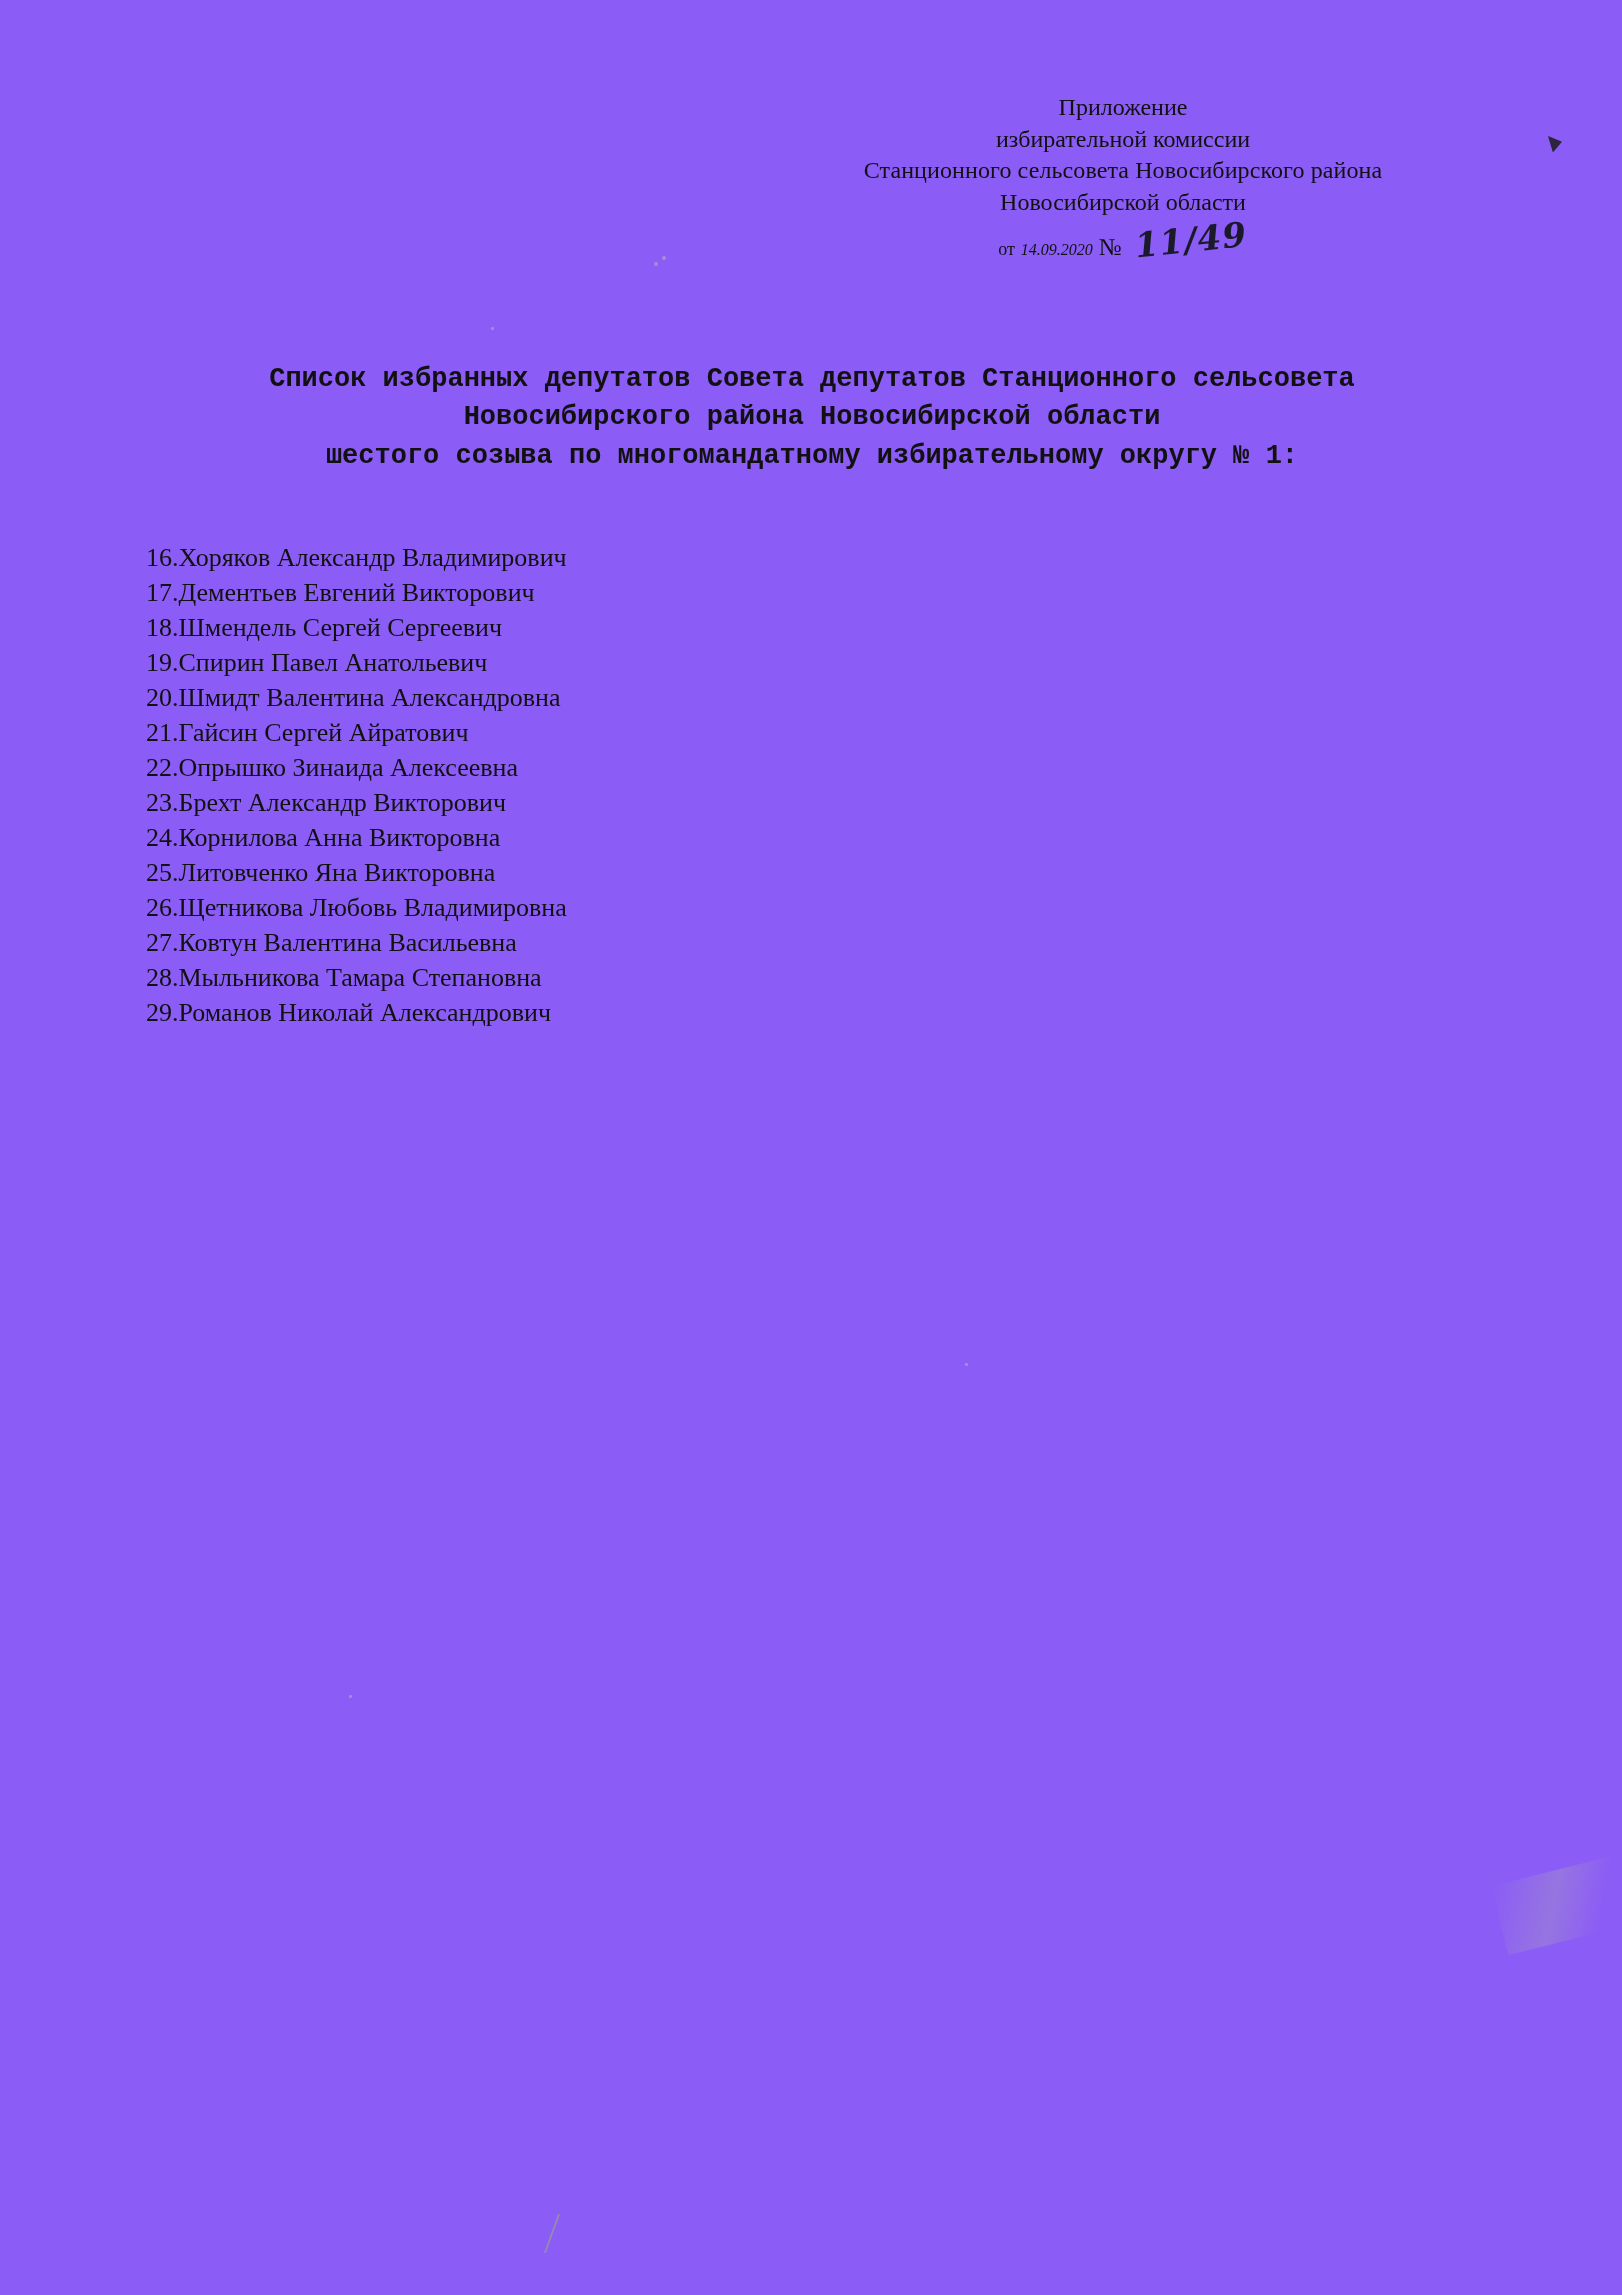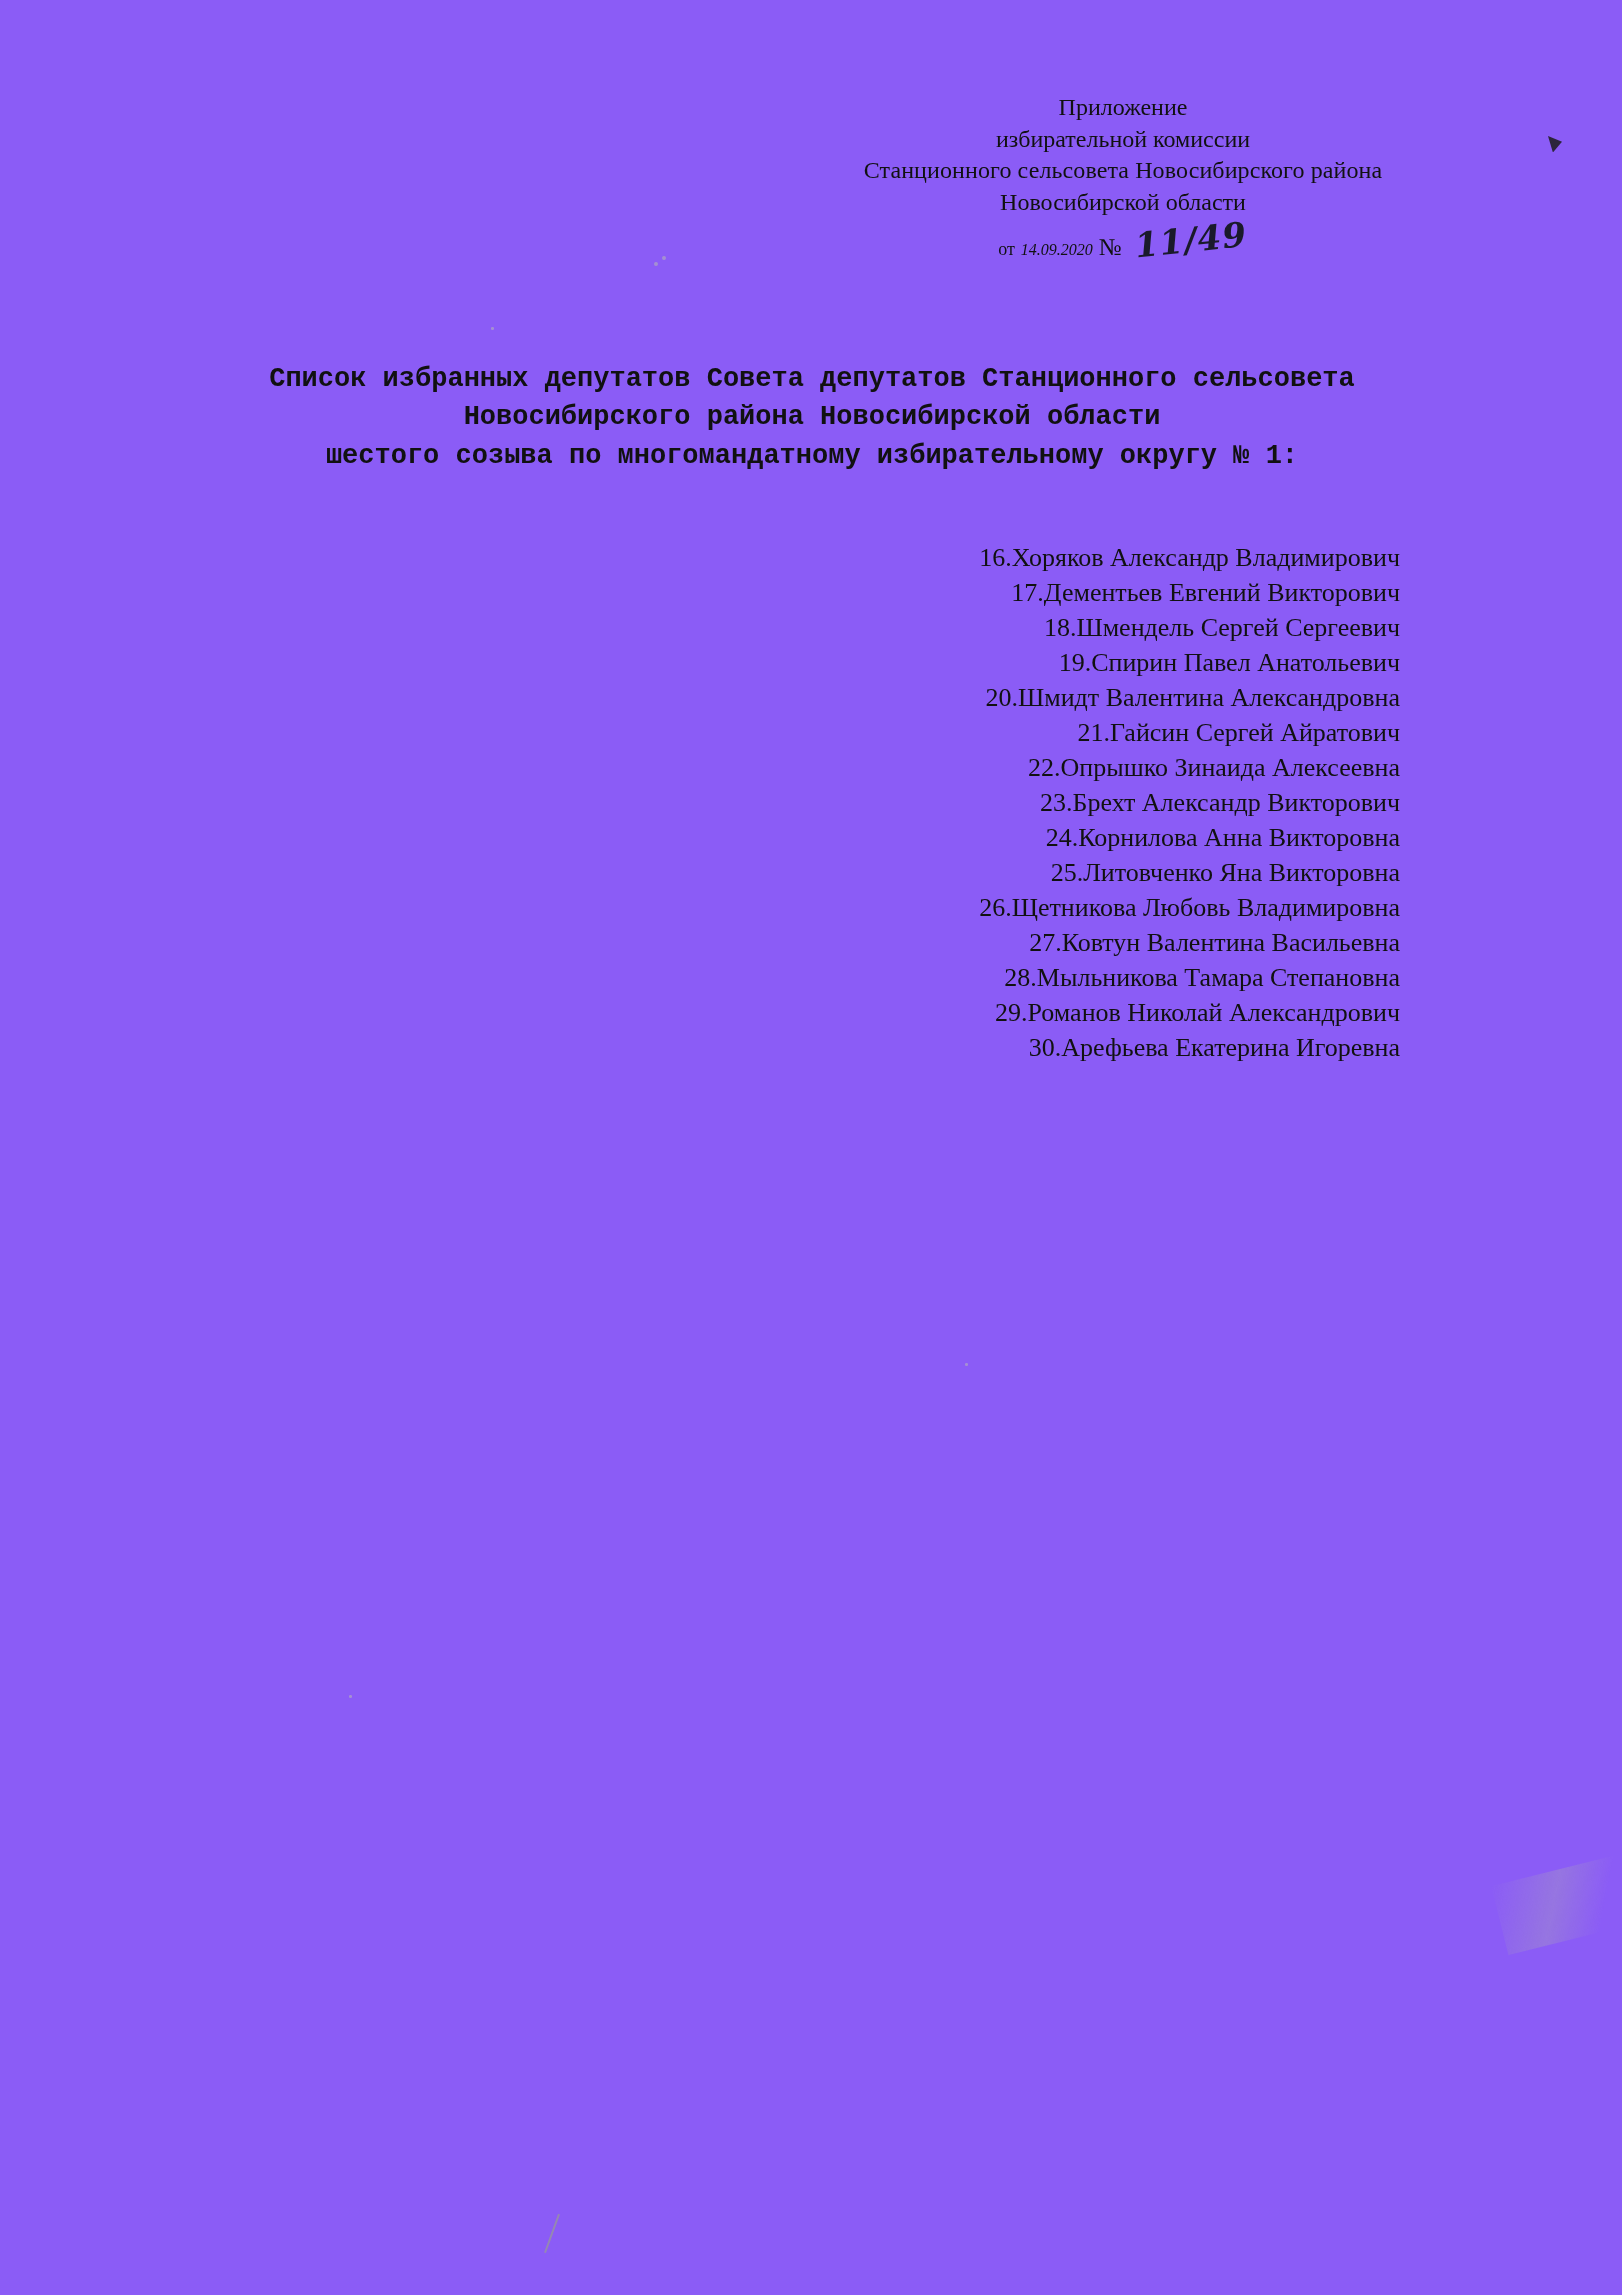--- a/index.html
+++ b/index.html
@@ -85,21 +85,20 @@
     left: 146px;
     width: 1254px;
     font-size: 26px;
     line-height: 1.0;
   }
   .list-item {
     display: block;
     white-space: nowrap;
     height: 35px;
     line-height: 35px;
-    text-align: right;
   }
   .list-item .num {
     display: inline-block;
   }
   .list-item .name {
     display: inline-block;
   }
 
   
   .speck {
@@ -182,17 +181,16 @@
     <span class="list-item"><span class="num">20.</span><span class="name">Шмидт Валентина Александровна</span></span>
     <span class="list-item"><span class="num">21.</span><span class="name">Гайсин Сергей Айратович</span></span>
     <span class="list-item"><span class="num">22.</span><span class="name">Опрышко Зинаида Алексеевна</span></span>
     <span class="list-item"><span class="num">23.</span><span class="name">Брехт Александр Викторович</span></span>
     <span class="list-item"><span class="num">24.</span><span class="name">Корнилова Анна Викторовна</span></span>
     <span class="list-item"><span class="num">25.</span><span class="name">Литовченко Яна Викторовна</span></span>
     <span class="list-item"><span class="num">26.</span><span class="name"> Щетникова Любовь Владимировна</span></span>
     <span class="list-item"><span class="num">27.</span><span class="name">Ковтун Валентина Васильевна</span></span>
     <span class="list-item"><span class="num">28.</span><span class="name">Мыльникова Тамара Степановна</span></span>
     <span class="list-item"><span class="num">29.</span><span class="name">Романов Николай Александрович</span></span>
-    <span class="list-item"><span class="num">30.</span><span class="name">Арефьева Екатерина Игоревна</span></span>
   </div>
 
 </div>
 
 
 </body></html>

